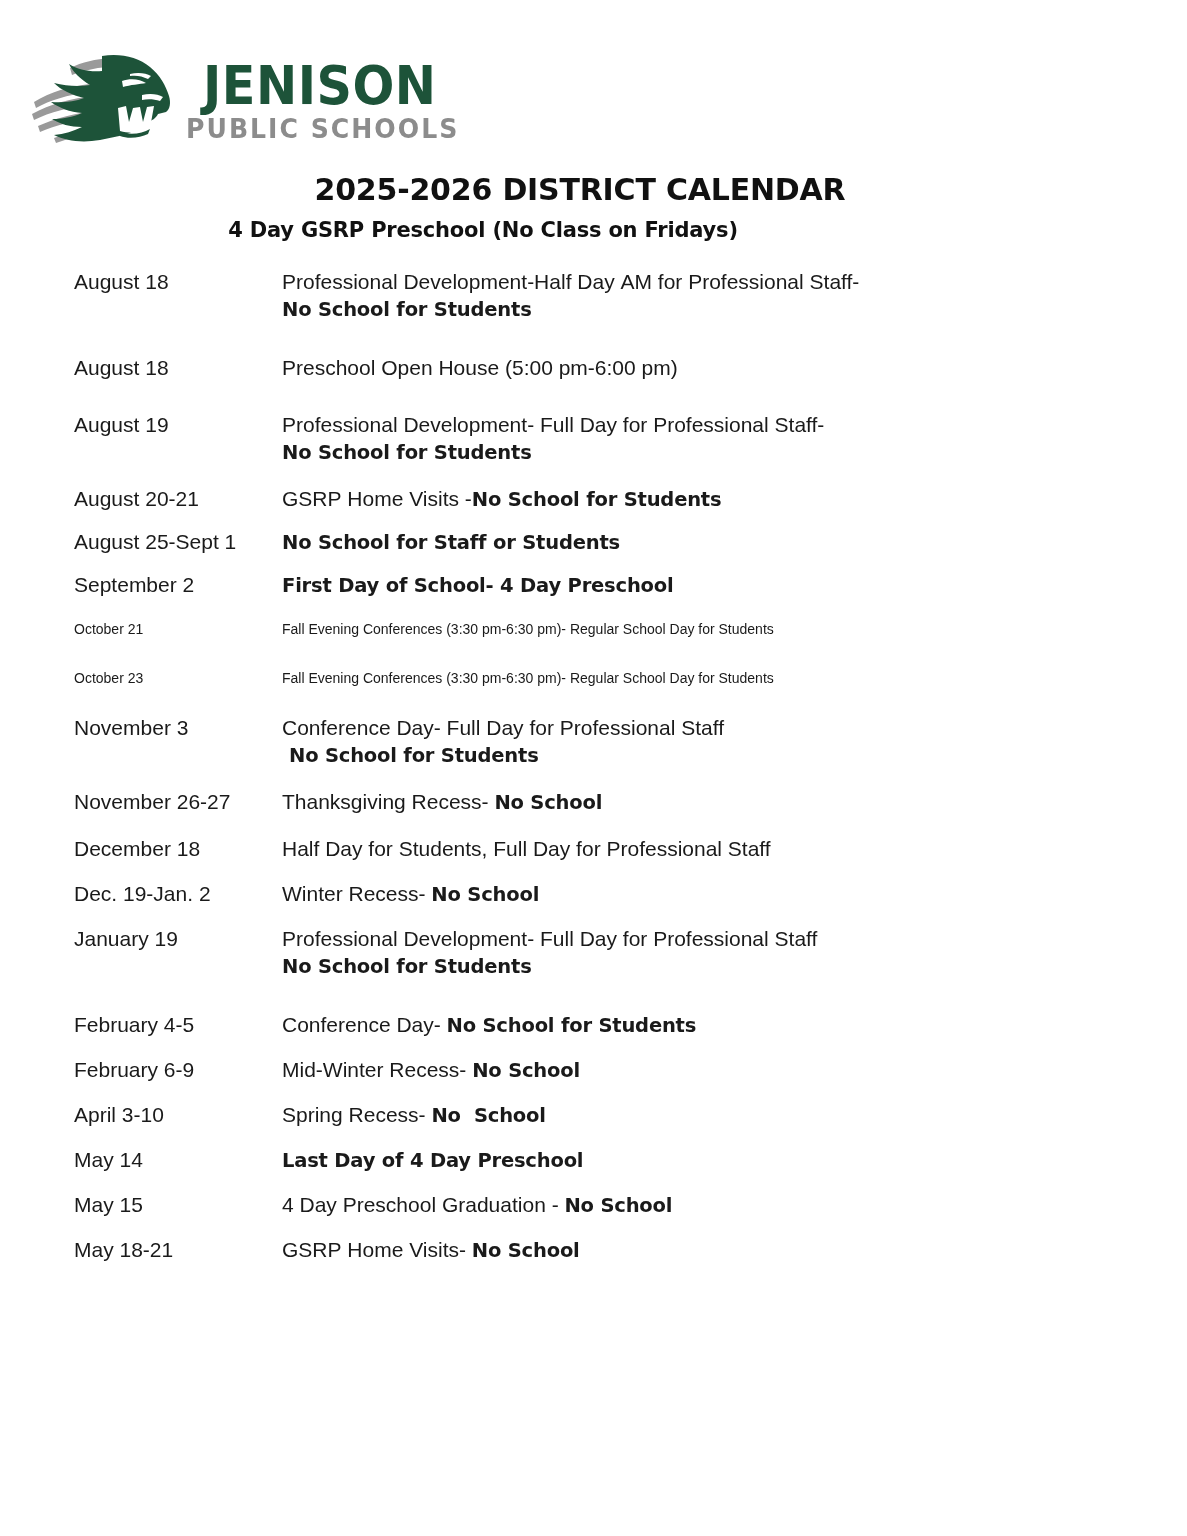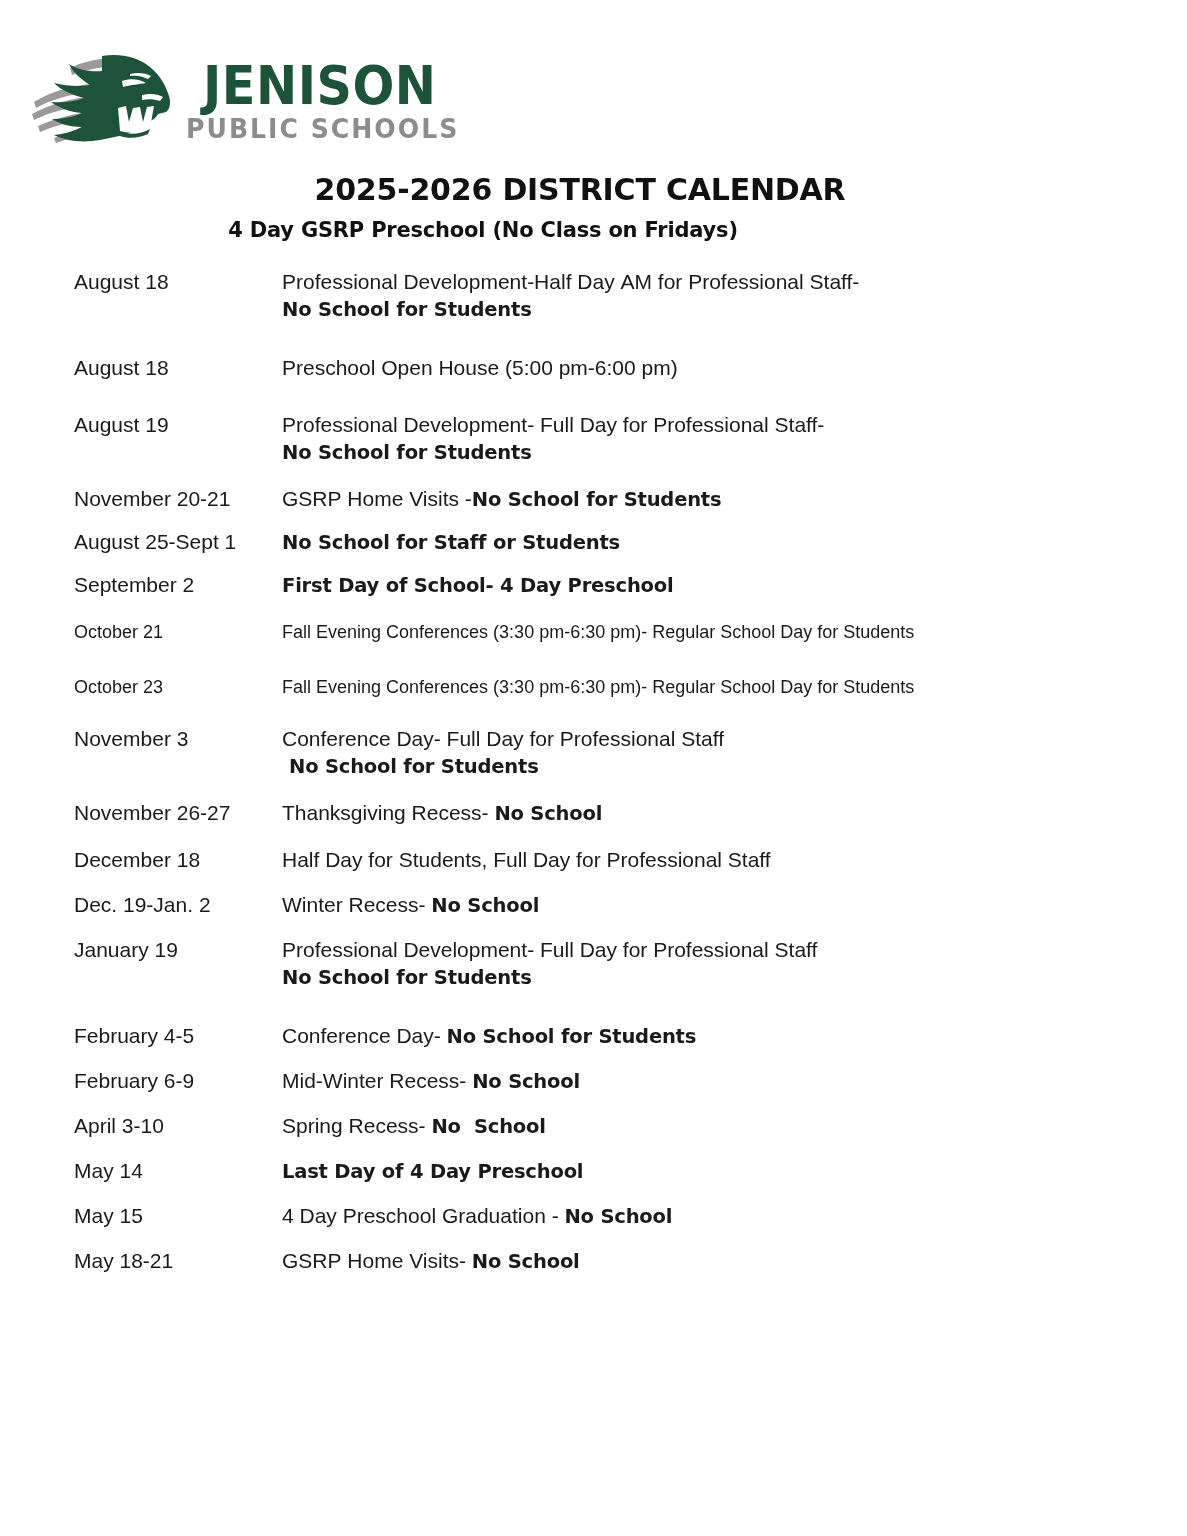--- a/index.html
+++ b/index.html
@@ -108,21 +108,21 @@
   .cal-desc {
     flex: 1 1 auto;
     font-size: 21px;
     line-height: 1.38;
     font-weight: 400;
     color: #1a1a1a;
     padding-right: 40px;
   }
   .cal-row.small .cal-date,
   .cal-row.small .cal-desc {
-    font-size: 18px;
+    font-size: 14px;
   }
   .cal-desc b {
     font-family: "DejaVu Sans", sans-serif;
     font-weight: 700;
     font-size: 0.93em;
     letter-spacing: -0.2px;
   }
   .cal-desc .line2 {
     display: block;
   }
@@ -179,21 +179,21 @@
     </div>
     <div class="cal-row" style="margin-bottom: 28px;">
       <div class="cal-date">August 18</div>
       <div class="cal-desc">Preschool&nbsp;Open&nbsp;House&nbsp;(5:00&nbsp;pm-6:00&nbsp;pm)</div>
     </div>
     <div class="cal-row" style="margin-bottom: 18px;">
       <div class="cal-date">August 19</div>
       <div class="cal-desc">Professional&nbsp;Development-&nbsp;Full&nbsp;Day&nbsp;for&nbsp;Professional&nbsp;Staff-<b class="line2">No&nbsp;School&nbsp;for&nbsp;Students</b></div>
     </div>
     <div class="cal-row" style="margin-bottom: 14px;">
-      <div class="cal-date">November 20-21</div>
+      <div class="cal-date">August 20-21</div>
       <div class="cal-desc">GSRP&nbsp;Home&nbsp;Visits&nbsp;-<b>No&nbsp;School&nbsp;for&nbsp;Students</b></div>
     </div>
     <div class="cal-row" style="margin-bottom: 14px;">
       <div class="cal-date">August 25-Sept 1</div>
       <div class="cal-desc"><b>No&nbsp;School&nbsp;for&nbsp;Staff&nbsp;or&nbsp;Students</b></div>
     </div>
     <div class="cal-row" style="margin-bottom: 20px;">
       <div class="cal-date">September 2</div>
       <div class="cal-desc"><b>First&nbsp;Day&nbsp;of&nbsp;School-&nbsp;4&nbsp;Day&nbsp;Preschool</b></div>
     </div>

